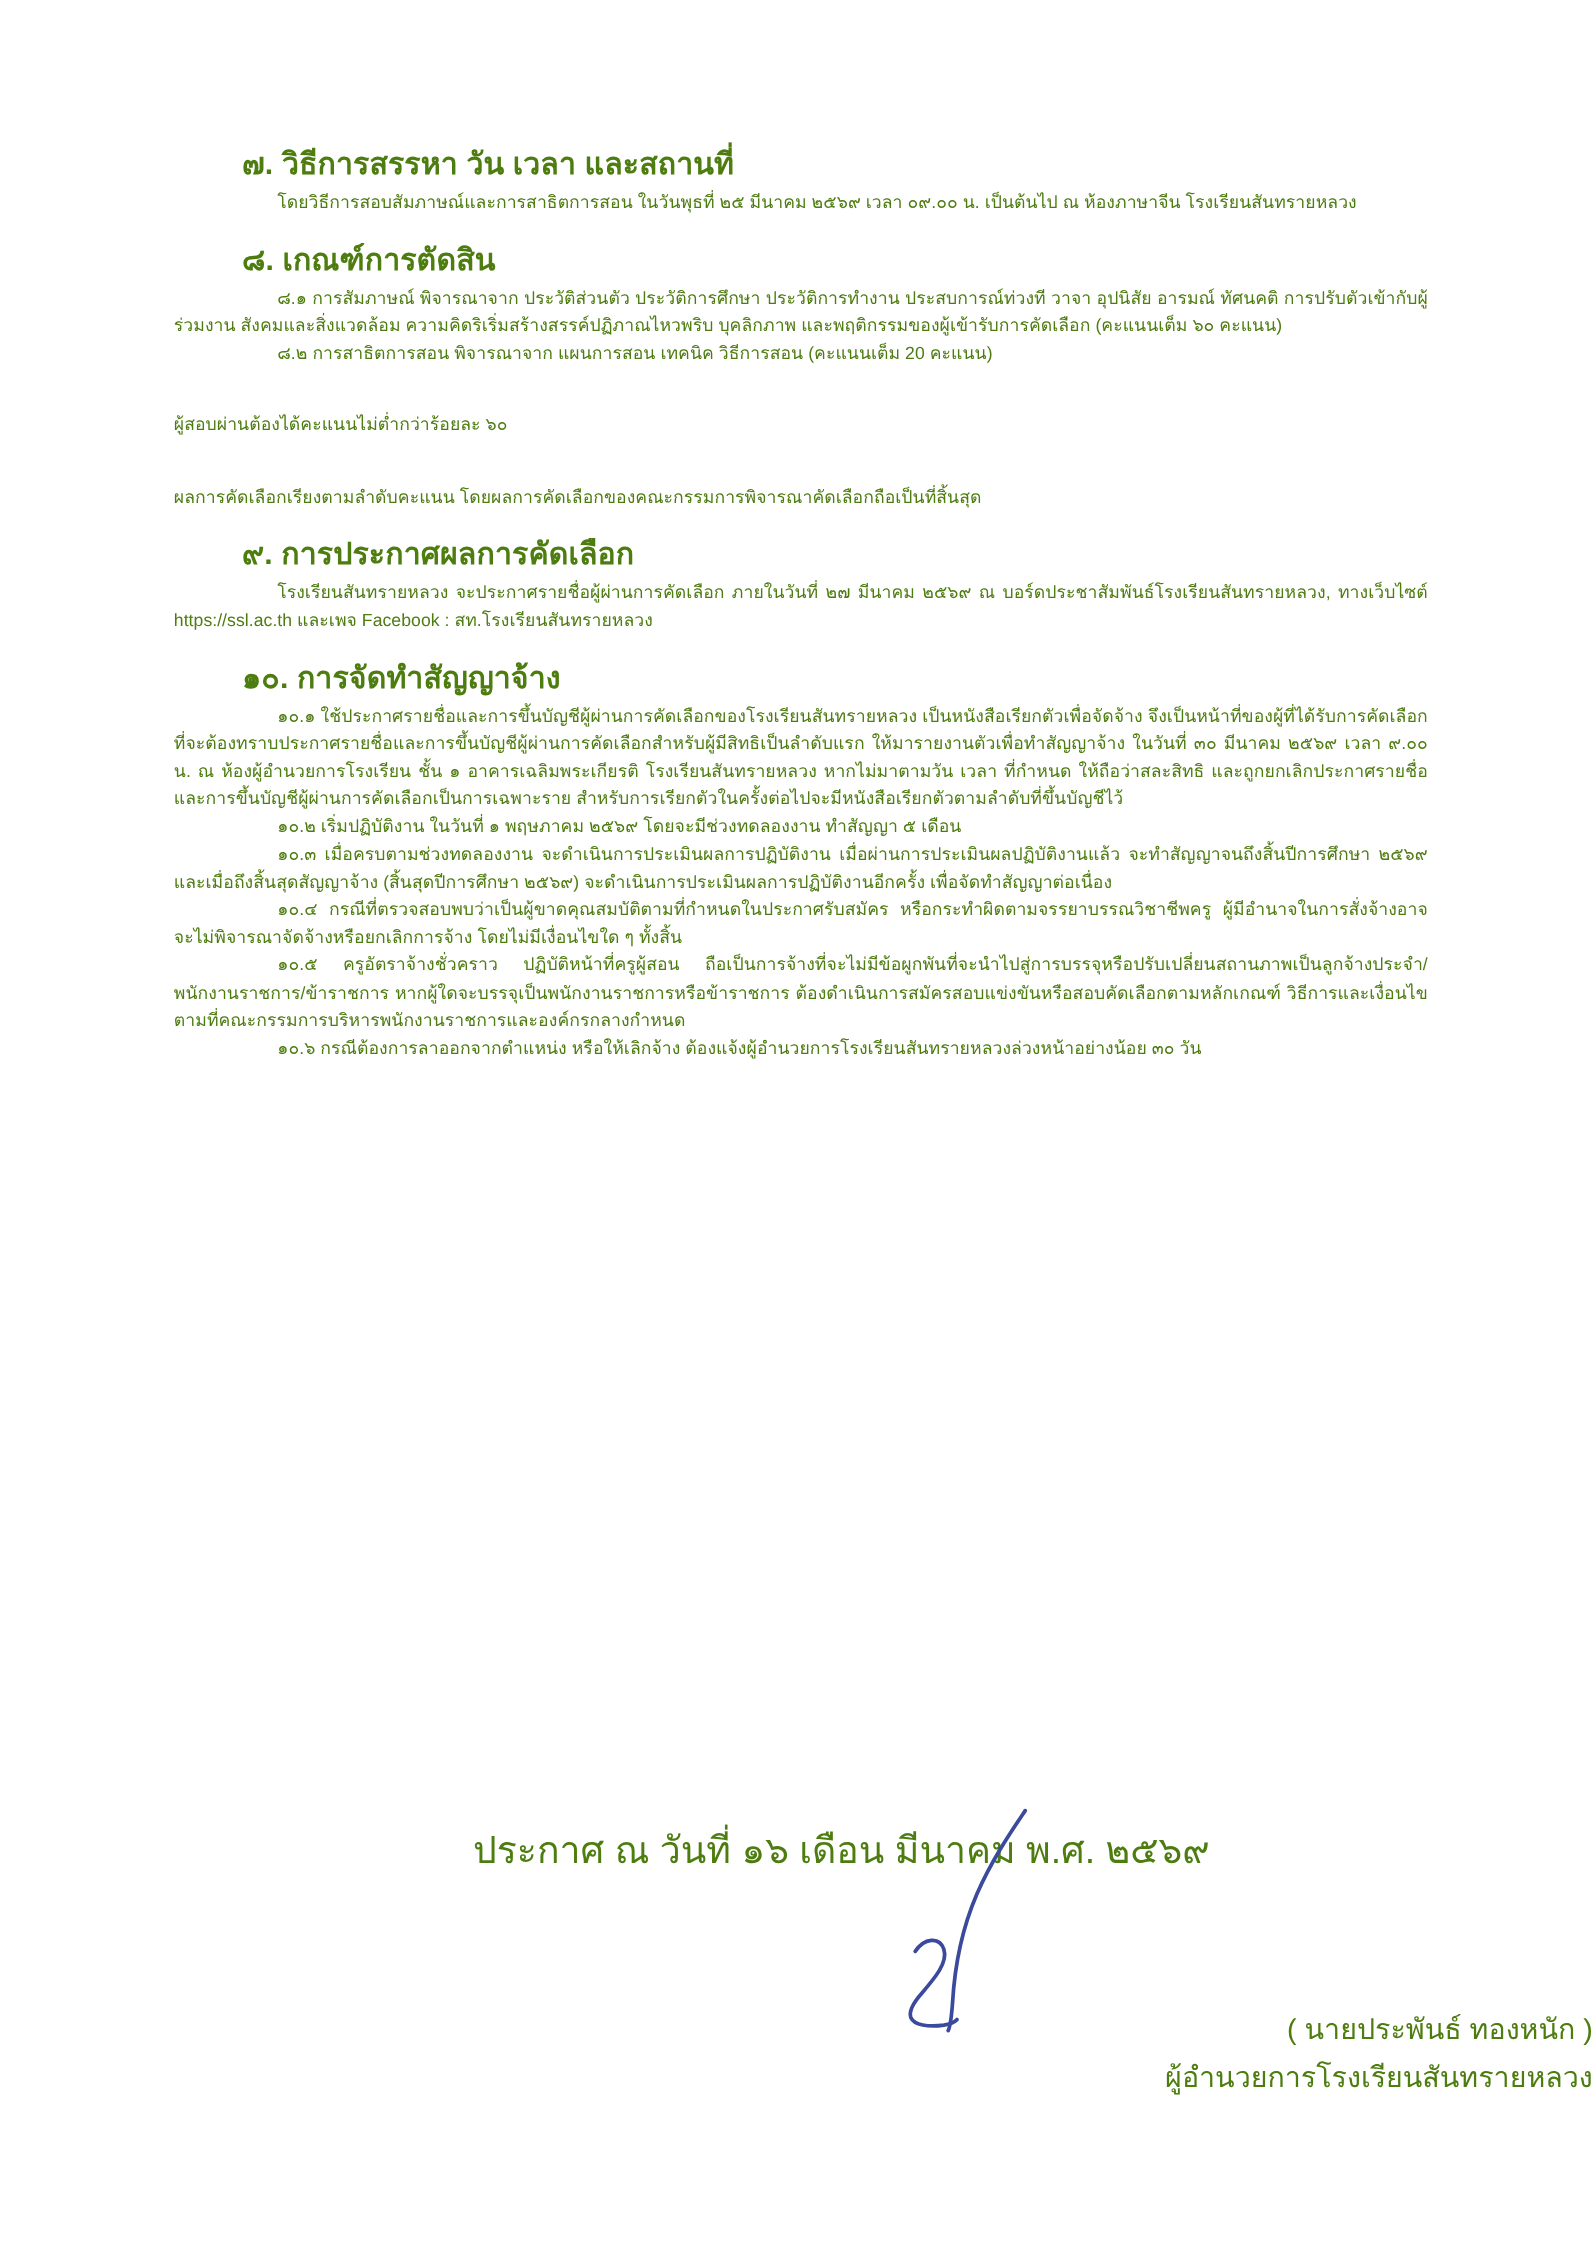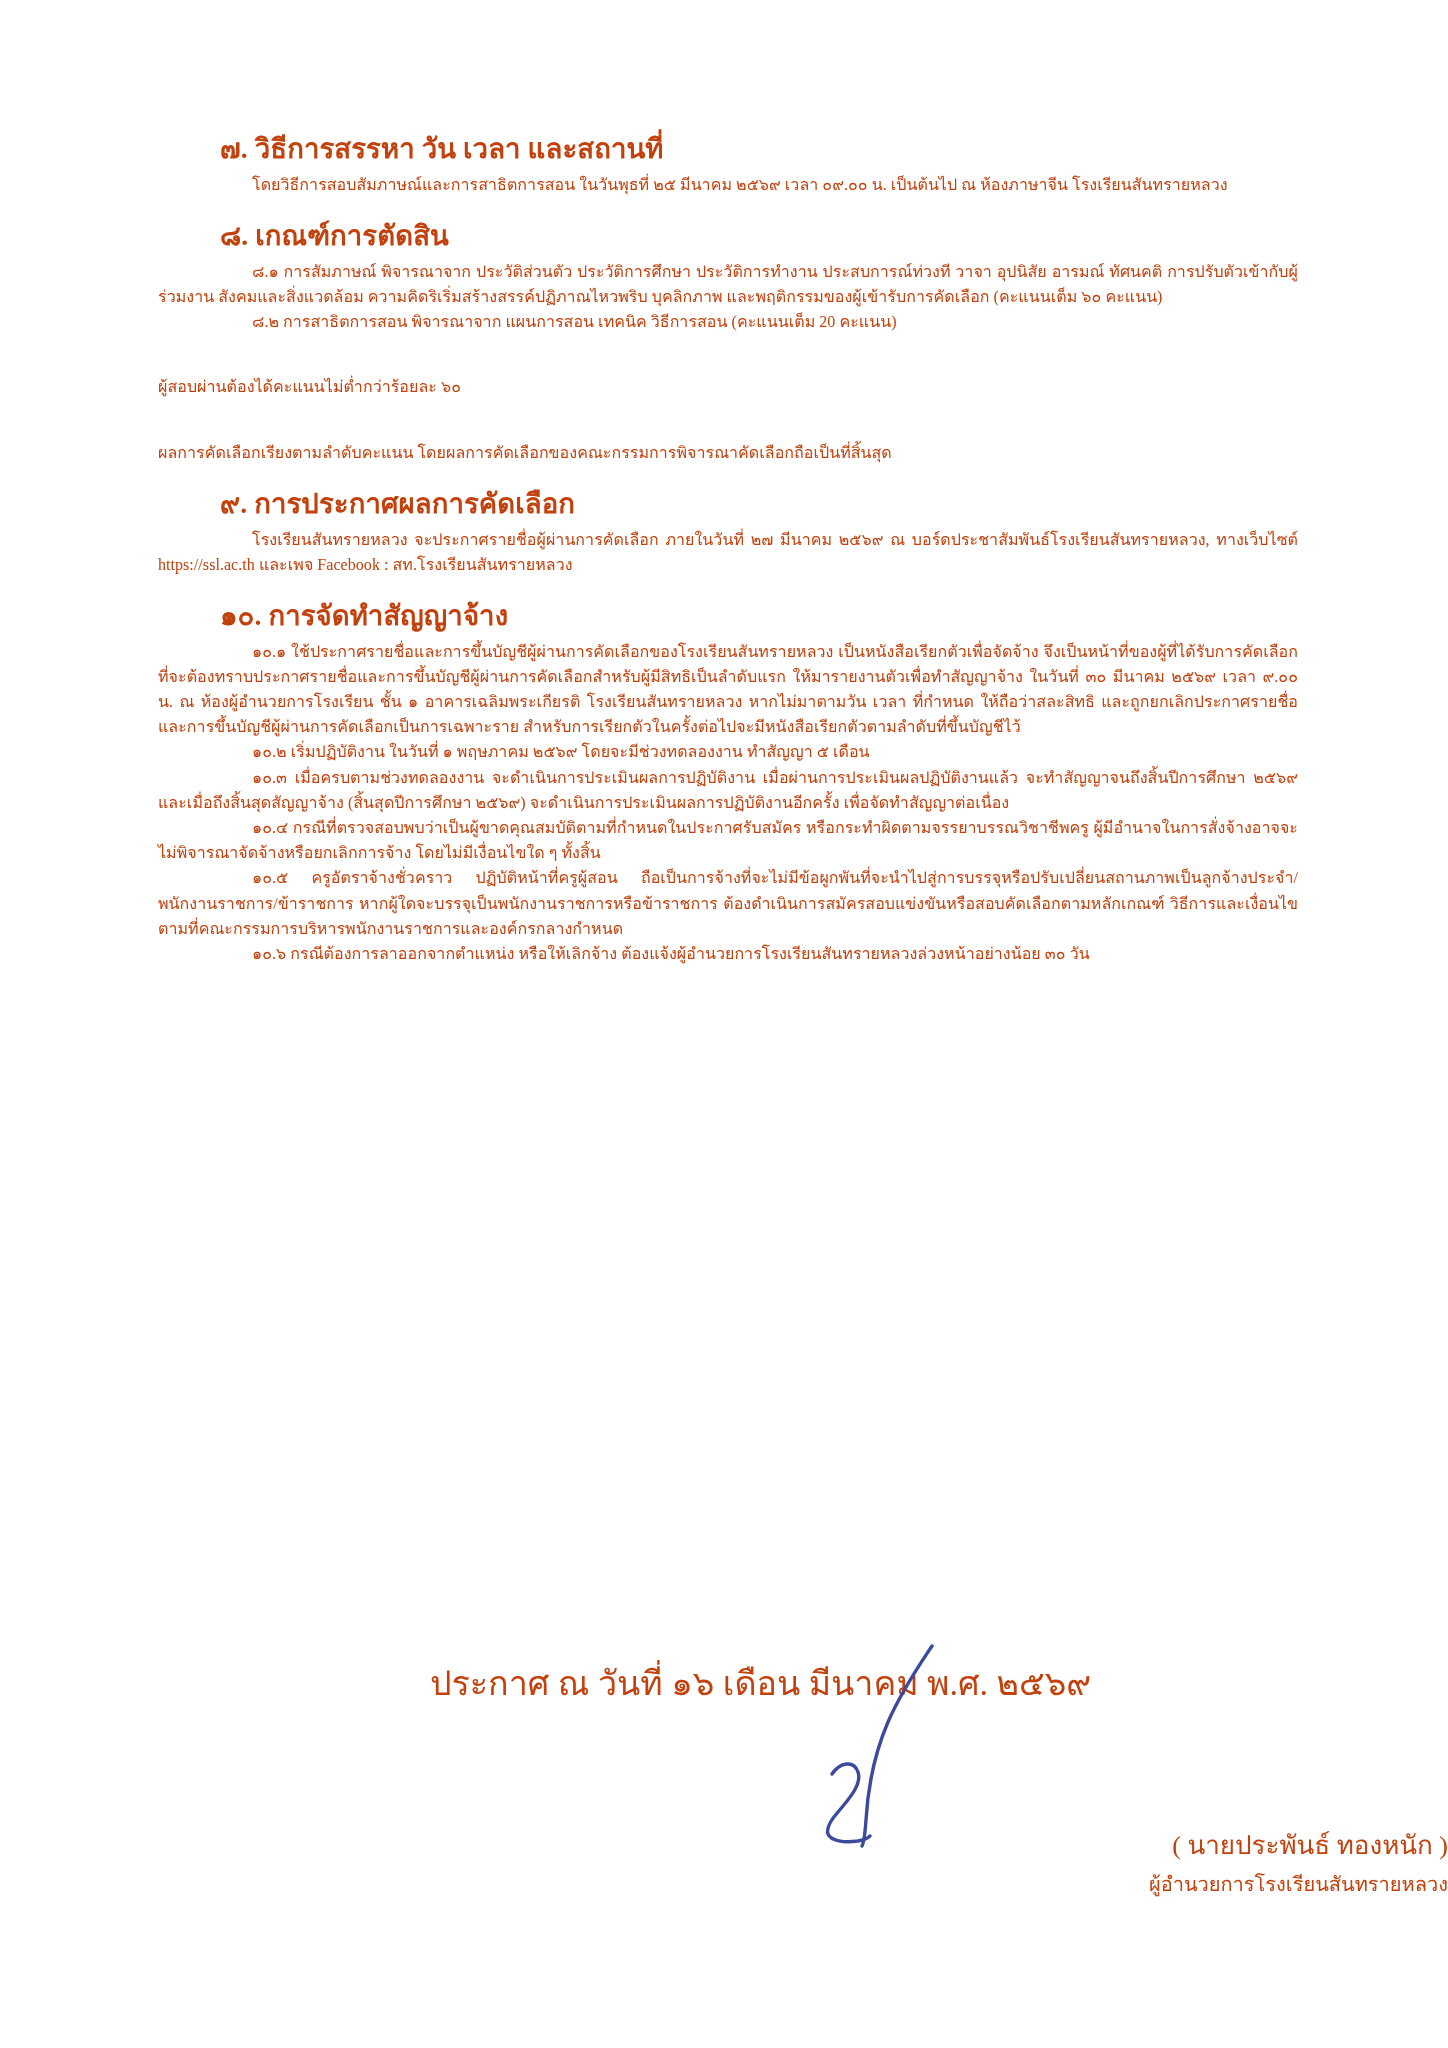--- a/index.html
+++ b/index.html
@@ -7,22 +7,22 @@
     padding: 0;
     background: #ffffff;
   }
   .page {
     position: relative;
     width: 1448px;
     height: 2048px;
     background: #ffffff;
     margin: 0 auto;
     overflow: hidden;
-    font-family: Liberation Serif, serif;
-    color: #c2410c;
+    font-family: Liberation Sans, sans-serif;
+    color: #4d7c0f;
   }
   .content {
     position: absolute;
     left: 158px;
     top: 128px;
     width: 1140px;
   }
   .heading {
     font-size: 27.5px;
     font-weight: bold;
@@ -70,21 +70,21 @@
     top: 168px;
     width: 1448px;
     text-align: right;
   }
   .sig-name {
     font-size: 26px;
     line-height: 1.5;
     white-space: nowrap;
   }
   .sig-title {
-    font-size: 20px;
+    font-size: 26px;
     line-height: 1.5;
     white-space: nowrap;
     margin-top: 4px;
   }
   .signature-ink {
     position: absolute;
     left: 780px;
     top: 1638px;
     width: 180px;
     height: 220px;

